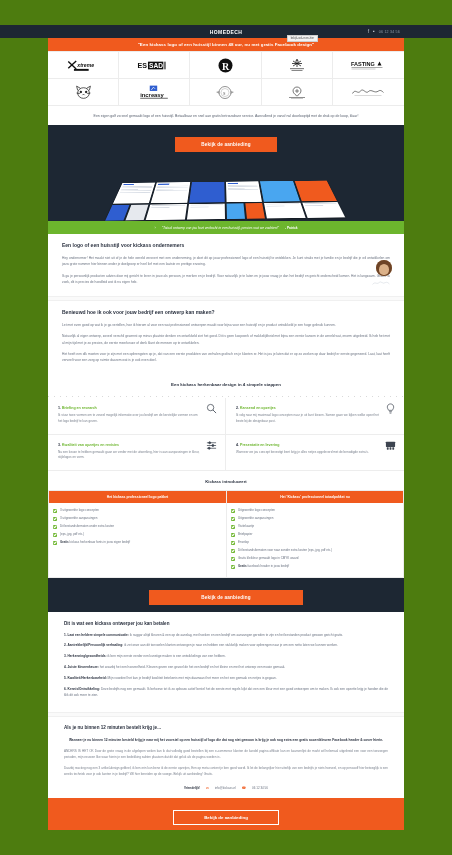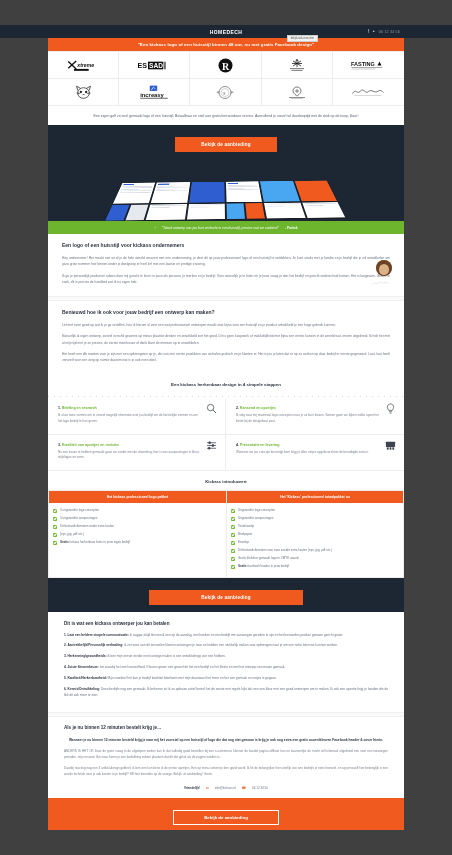--- a/index.html
+++ b/index.html
@@ -5,21 +5,21 @@
 <style>
   *{box-sizing:border-box;margin:0;padding:0;}
   html,body{width:452px;height:855px;}
   body{
     font-family:"Liberation Sans",sans-serif;
     background:#2b2b2b;
     overflow:hidden;
   }
 
   
-  #viewport{position:relative;width:452px;height:855px;background:#404040;}
+  #viewport{position:relative;width:452px;height:855px;background:#4d7c0f;}
   .browser-topbar{
     position:absolute;left:0;top:25px;width:452px;height:13px;
     background:#1d2733;
   }
   .site-wrap{
     position:absolute;left:48px;top:25px;width:356px;height:805px;
     background:#ffffff;overflow:hidden;
   }
   .nav-strip{
     position:relative;height:13px;background:#1d2733;

